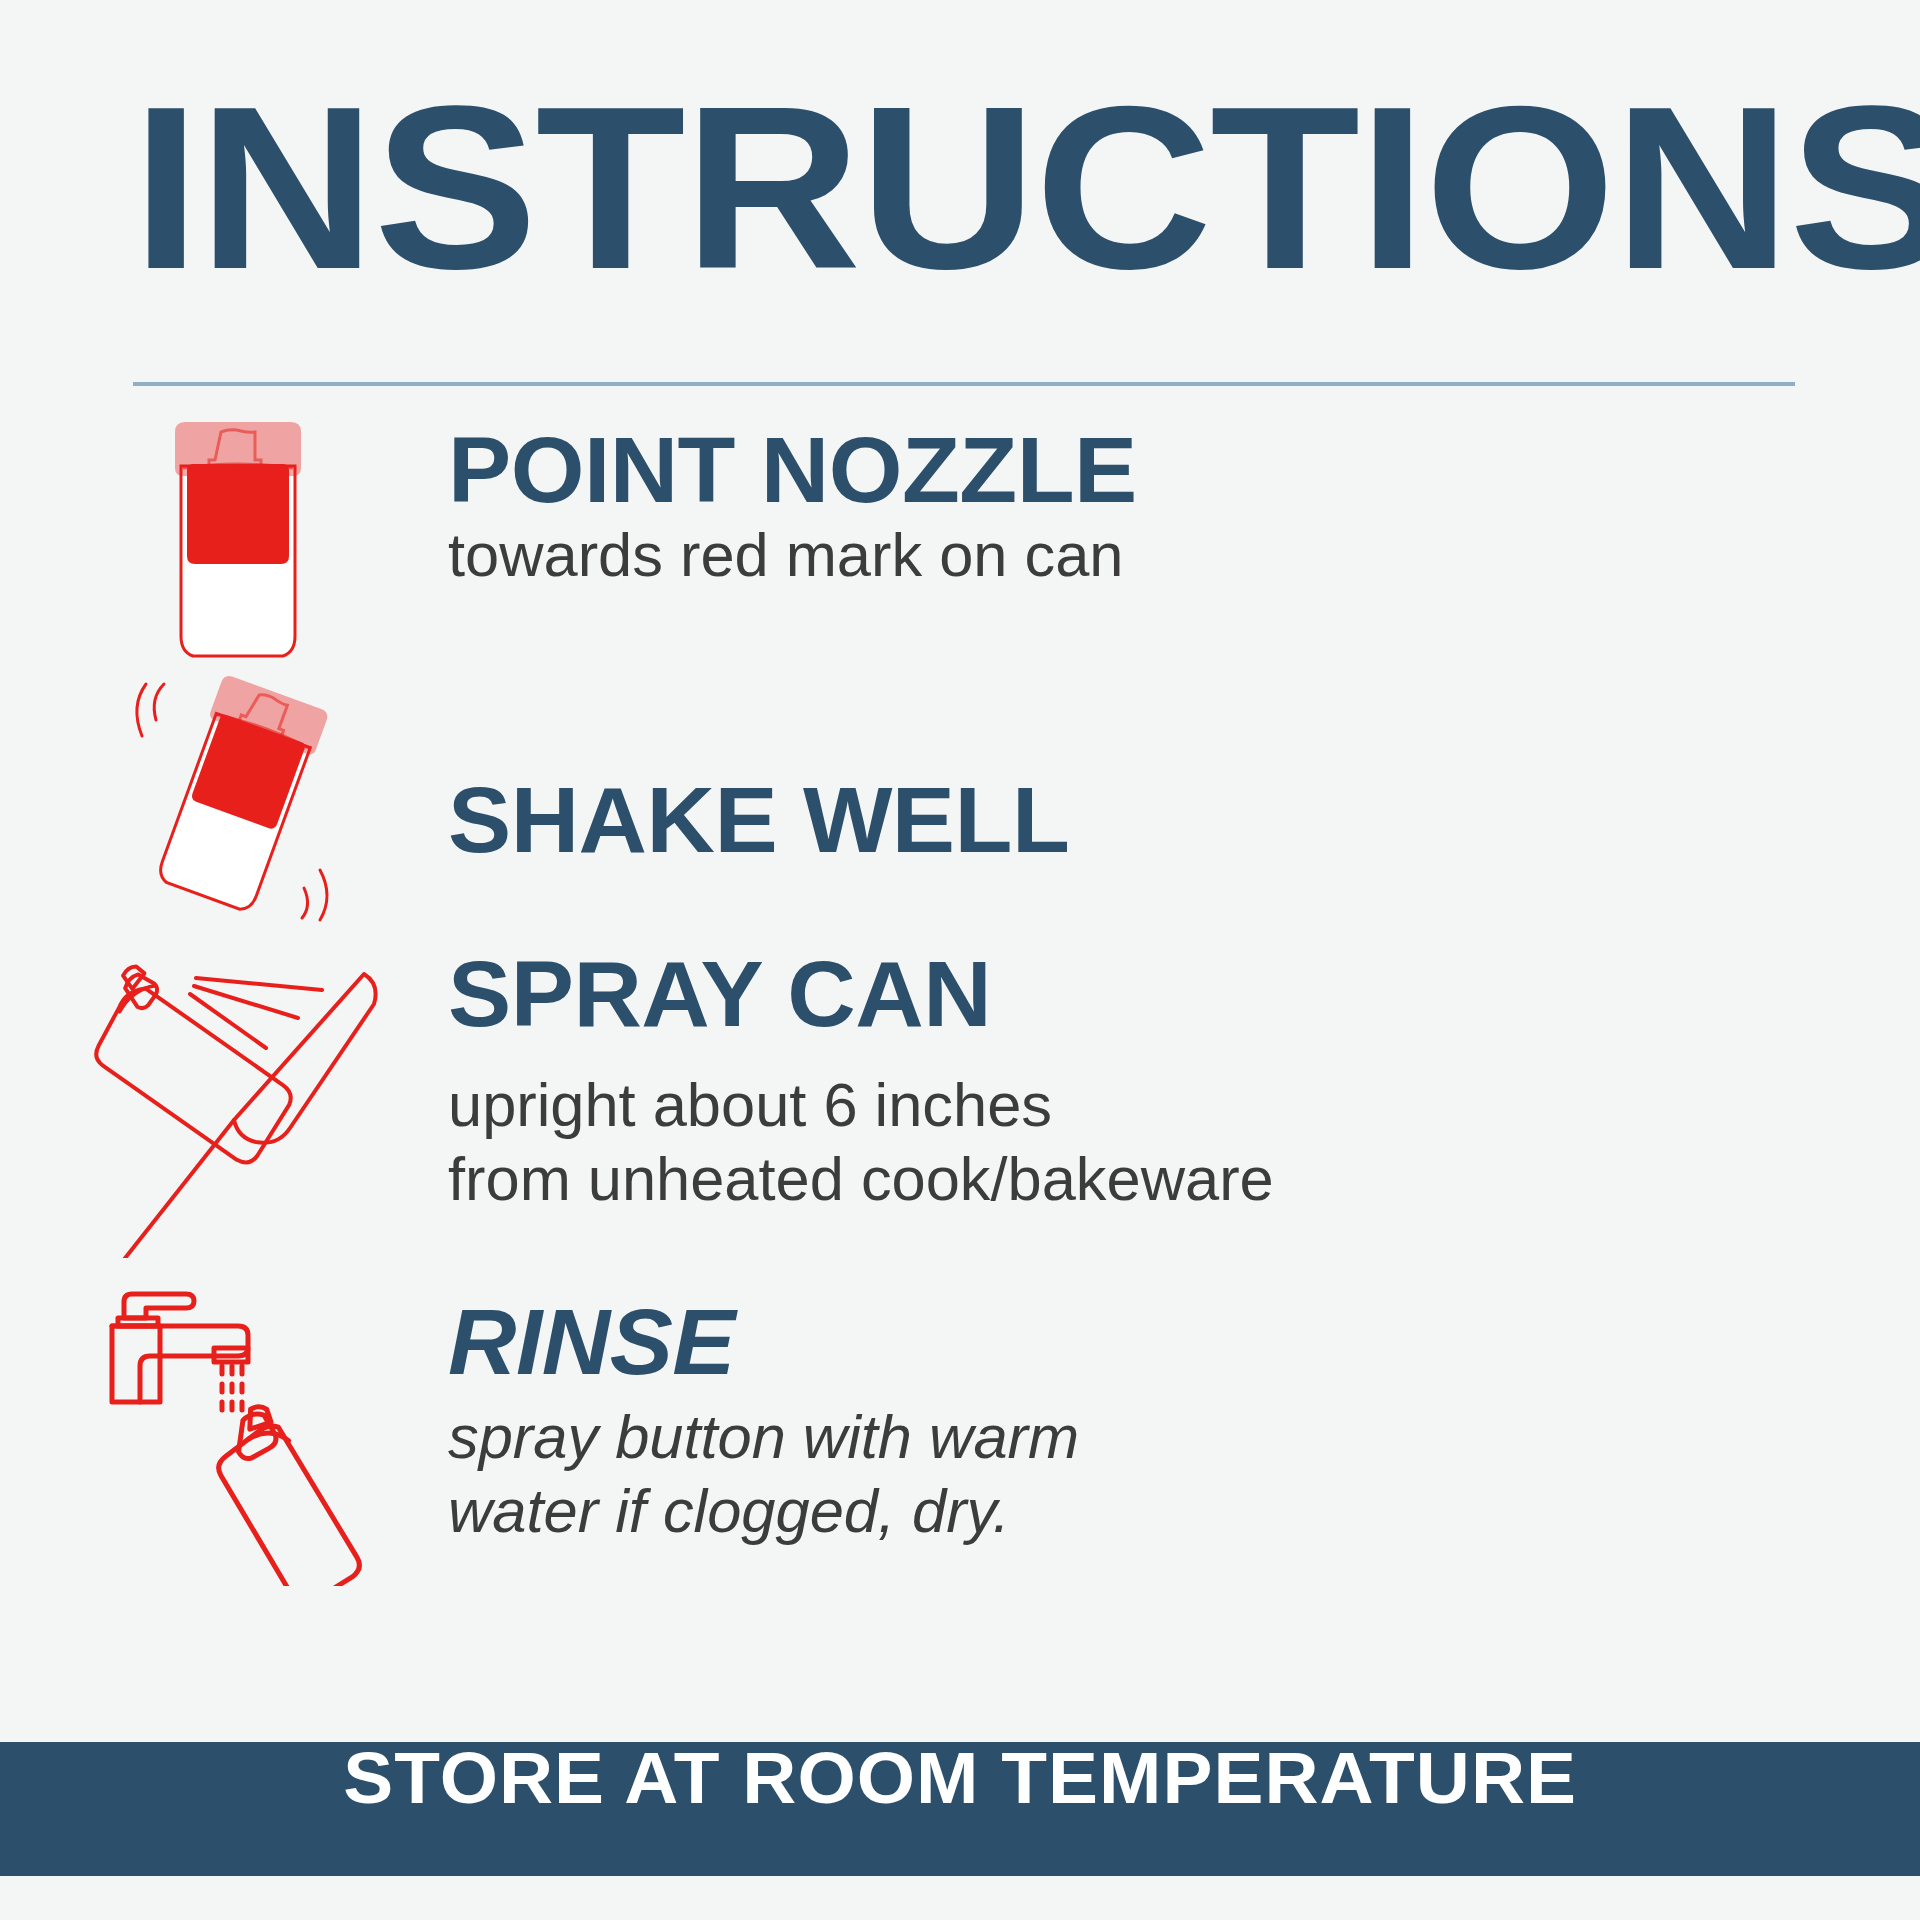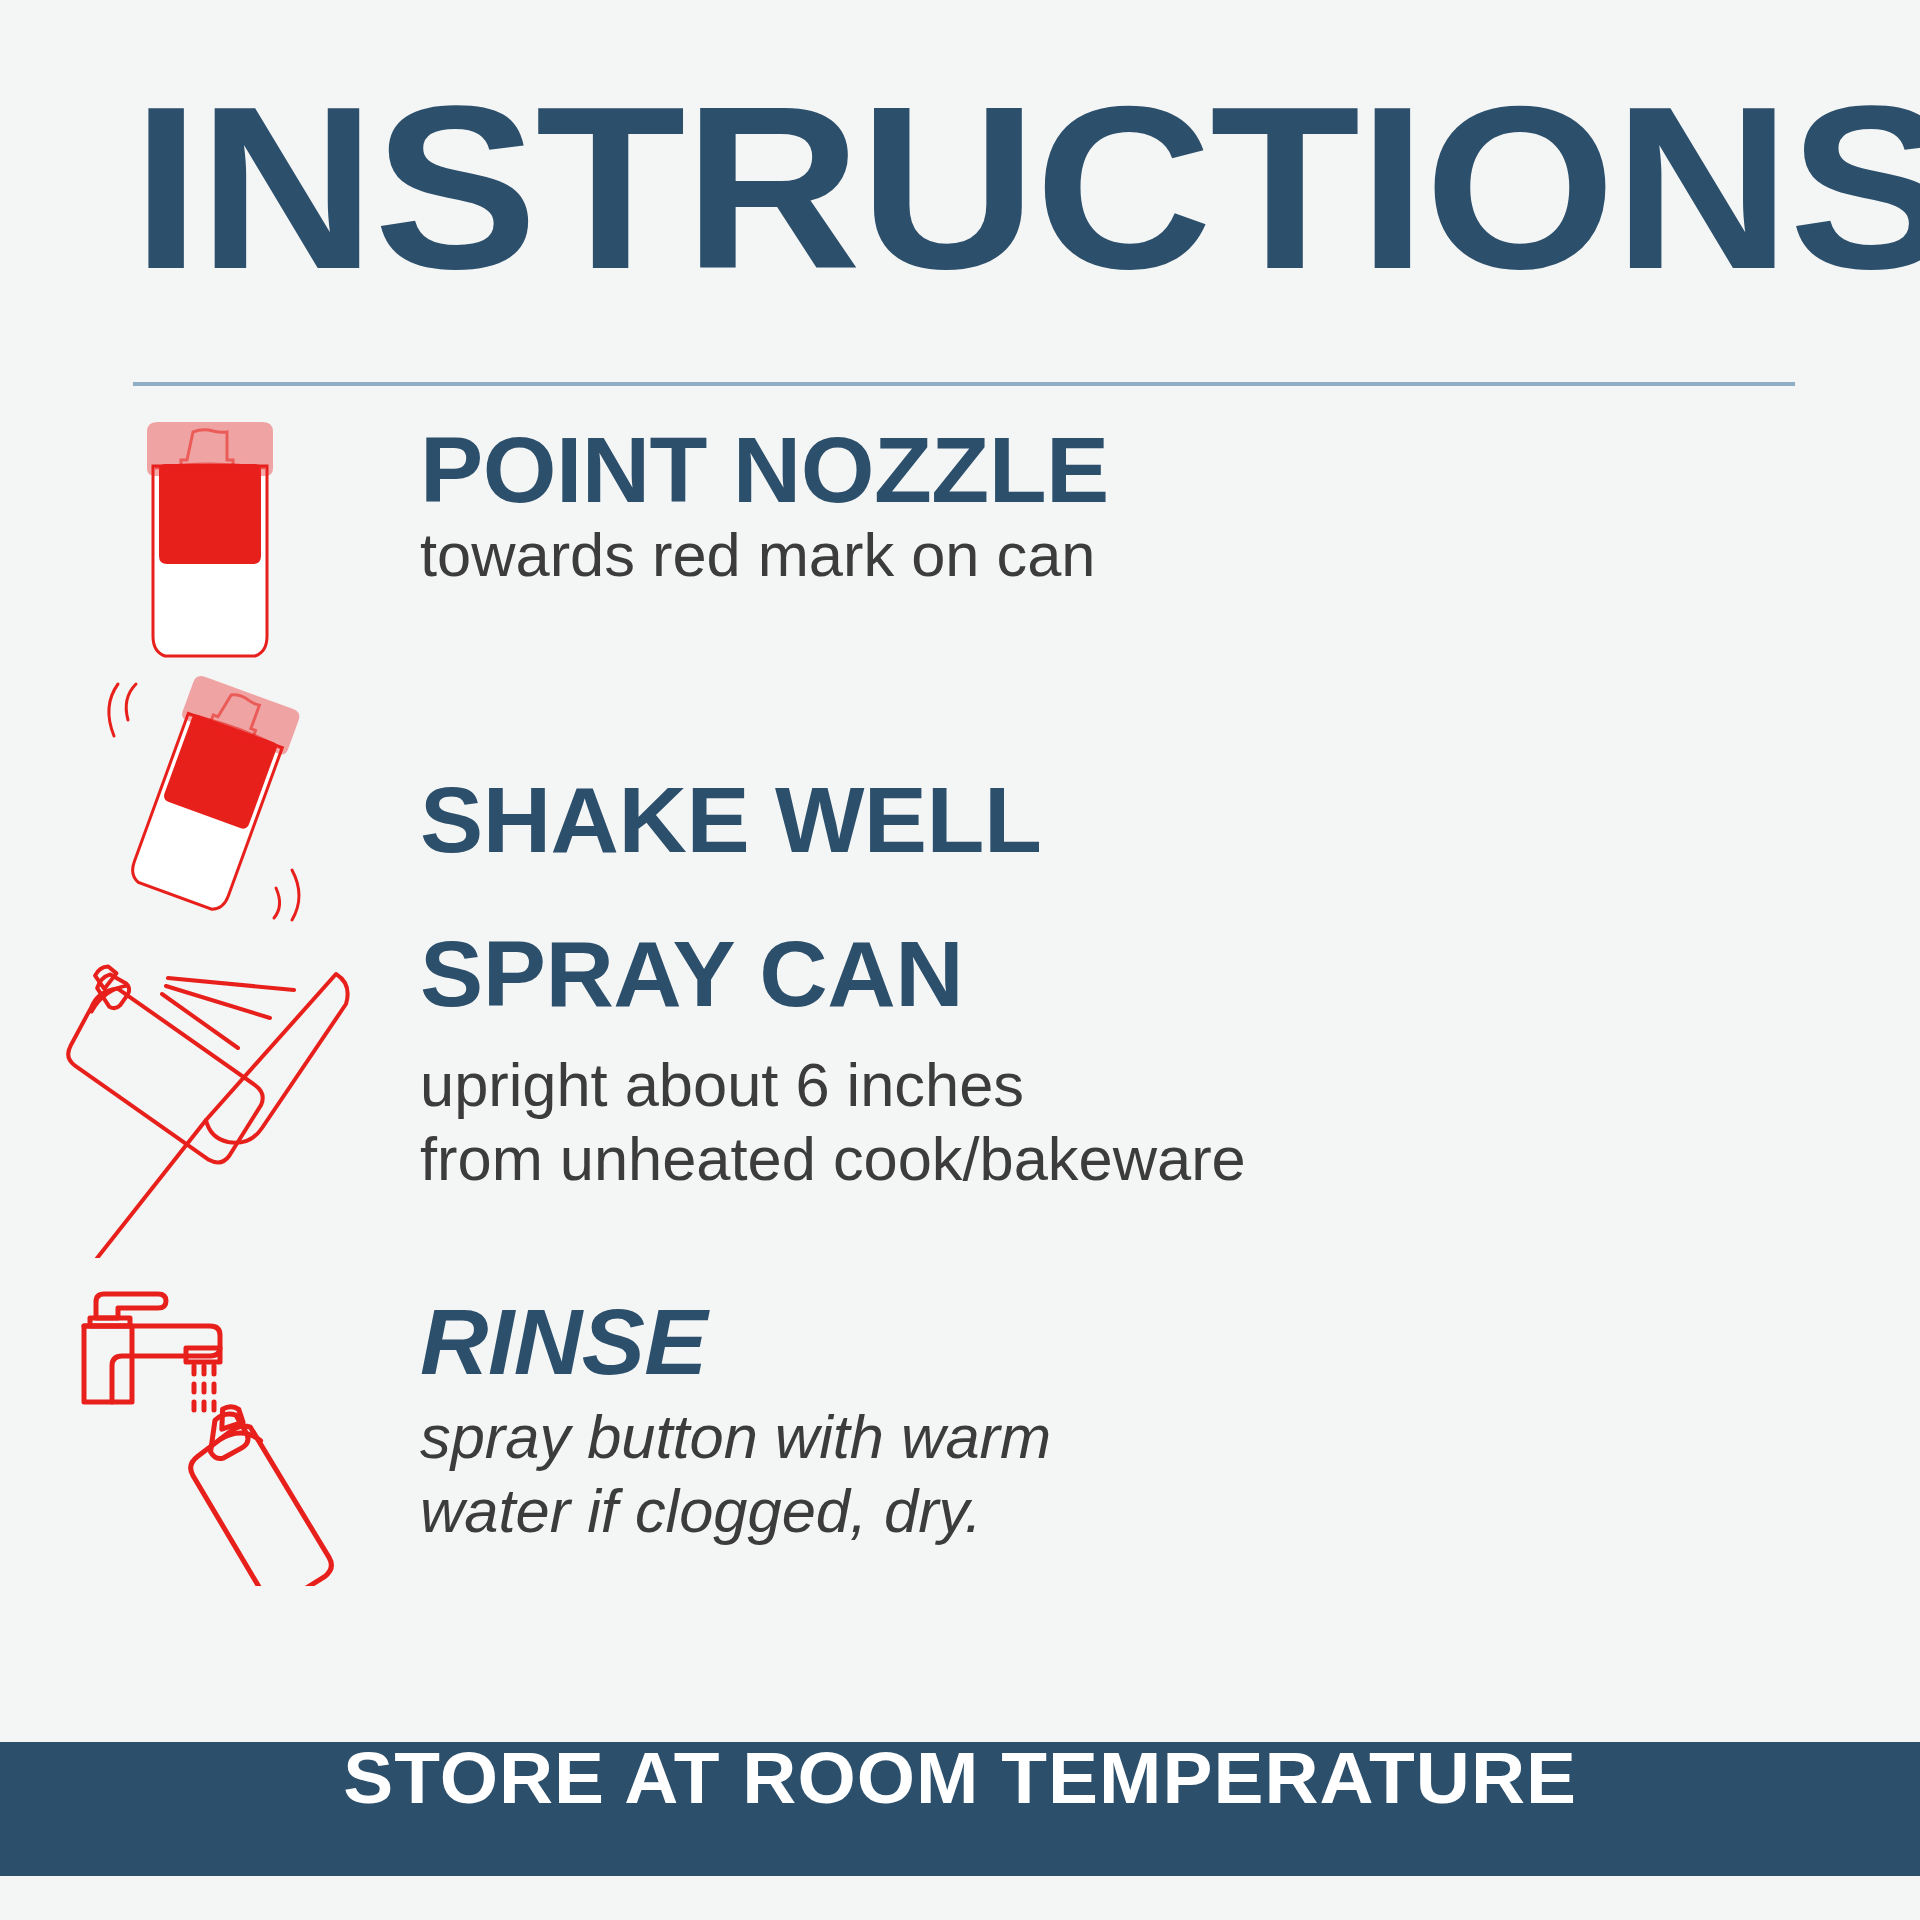--- a/index.html
+++ b/index.html
@@ -51,20 +51,21 @@
   .steps {
     position: absolute;
     left: 0;
     top: 414px;
     width: 1920px;
   }
   .step {
     position: relative;
     display: flex;
     align-items: flex-start;
+    padding-left: 28px;
   }
   .step-icon {
     width: 420px;
     flex: 0 0 420px;
     display: flex;
     justify-content: center;
     align-items: flex-start;
   }
   .step-text {
     flex: 1 1 auto;
@@ -91,21 +92,21 @@
     transform: scaleX(0.99);
     transform-origin: left center;
   }
 
   
   .step-1 { height: 250px; }
   .step-1 .step-text { padding-top: 8px; }
   .step-2 { height: 262px; }
   .step-2 .step-text { padding-top: 108px; }
   .step-3 { height: 350px; }
-  .step-3 .step-text { padding-top: 0px; }
+  .step-3 .step-text { padding-top: 0px; margin-top: 20px; }
   .step-3 .heading { margin-bottom: 26px; }
   .step-4 { height: 330px; font-style: italic; }
   .step-4 .step-text { padding-top: 18px; }
   .step-4 .heading { margin-bottom: 10px; }
 
   .step-1 .step-icon { padding-top: 0px; }
   .step-2 .step-icon { padding-top: 6px; }
   .step-3 .step-icon { padding-top: 12px; }
   .step-4 .step-icon { padding-top: 10px; }
 

